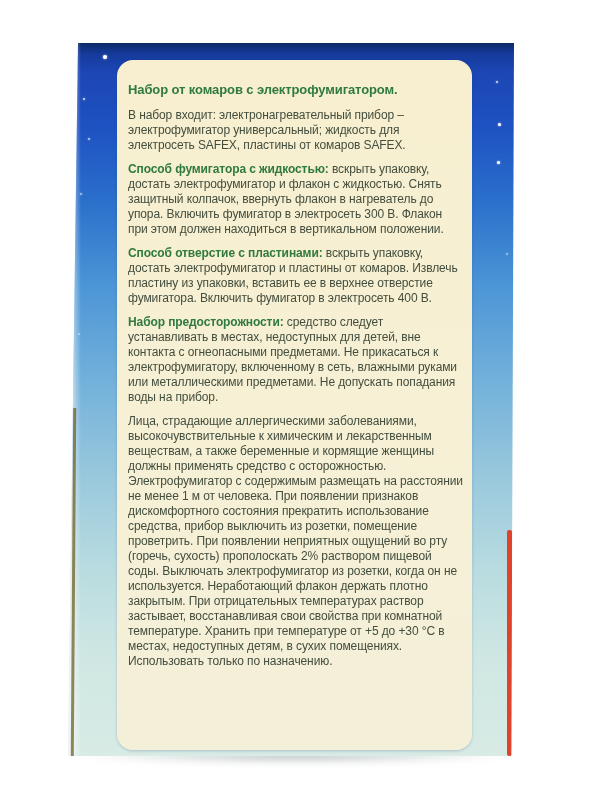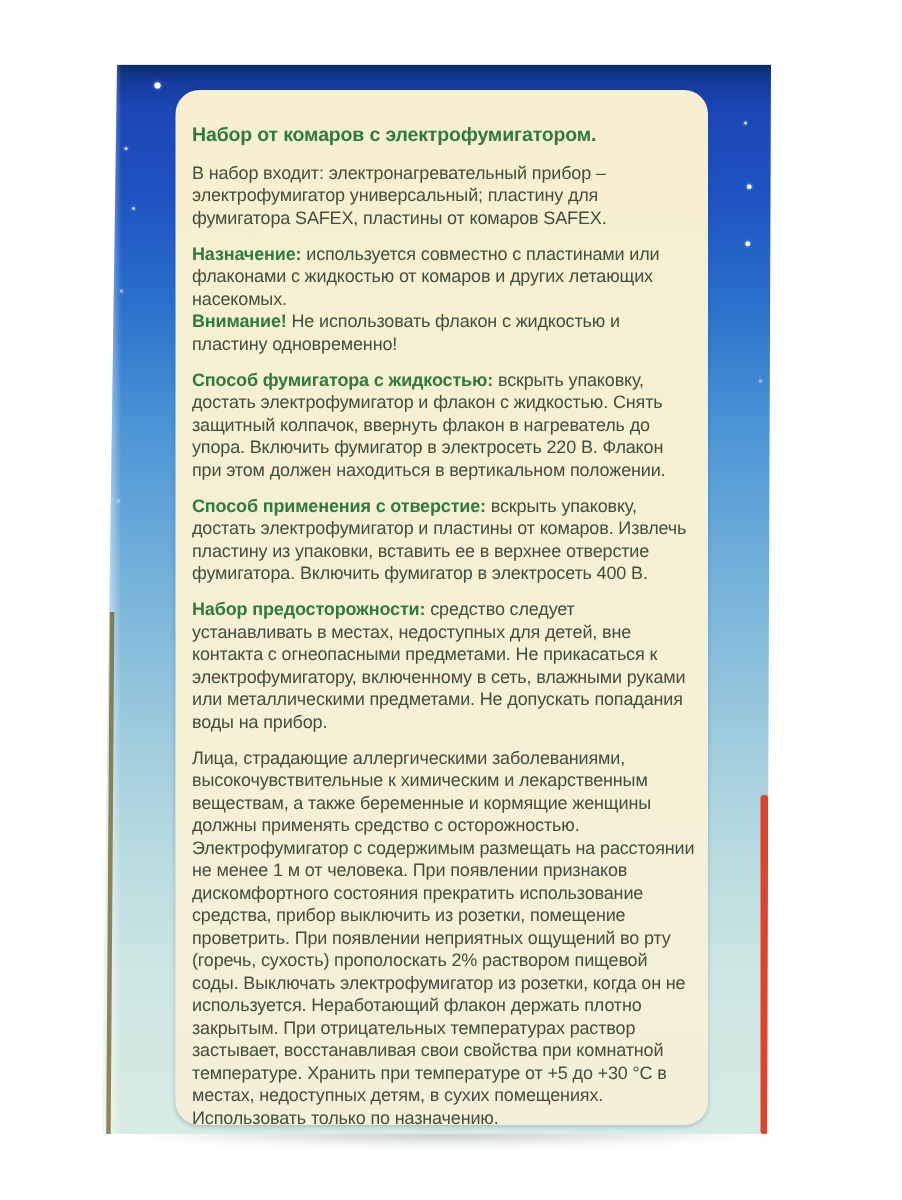--- a/index.html
+++ b/index.html
@@ -78,22 +78,20 @@
   <i class="star" style="left:12px;top:150px;width:2px;height:2px;opacity:.6;"></i>
   <i class="star" style="left:428px;top:38px;width:2px;height:2px;opacity:.8;"></i>
   <i class="star" style="left:430px;top:80px;width:3px;height:3px;"></i>
   <i class="star" style="left:429px;top:118px;width:3px;height:3px;"></i>
   <i class="star" style="left:438px;top:210px;width:2px;height:2px;opacity:.5;"></i>
   <i class="star" style="left:10px;top:290px;width:2px;height:2px;opacity:.4;"></i>
 
   <div class="panel">
     <p class="title">Набор от комаров с электрофумигатором.</p>
     <div>
-        <div class="para"><span>В набор входит: электронагревательный прибор – электрофумигатор универсальный; пластину для фумигатора SAFEX, пластины от комаров SAFEX.</span></div>
-        <div class="para"><span class="lead">Назначение:</span><span> используется совместно с пластинами или флаконами с жидкостью от комаров и других летающих насекомых.
-</span><span class="lead">Внимание!</span><span> Не использовать флакон с жидкостью и пластину одновременно!</span></div>
-        <div class="para"><span class="lead">Способ фумигатора с жидкостью:</span><span> вскрыть упаковку, достать электрофумигатор и флакон с жидкостью. Снять защитный колпачок, ввернуть флакон в нагреватель до упора. Включить фумигатор в электросеть 220 В. Флакон при этом должен находиться в вертикальном положении.</span></div>
-        <div class="para"><span class="lead">Способ применения с отверстие:</span><span> вскрыть упаковку, достать электрофумигатор и пластины от комаров. Извлечь пластину из упаковки, вставить ее в верхнее отверстие фумигатора. Включить фумигатор в электросеть 400 В.</span></div>
+        <div class="para"><span>В набор входит: электронагревательный прибор – электрофумигатор универсальный; жидкость для электросеть SAFEX, пластины от комаров SAFEX.</span></div>
+        <div class="para"><span class="lead">Способ фумигатора с жидкостью:</span><span> вскрыть упаковку, достать электрофумигатор и флакон с жидкостью. Снять защитный колпачок, ввернуть флакон в нагреватель до упора. Включить фумигатор в электросеть 300 В. Флакон при этом должен находиться в вертикальном положении.</span></div>
+        <div class="para"><span class="lead">Способ отверстие с пластинами:</span><span> вскрыть упаковку, достать электрофумигатор и пластины от комаров. Извлечь пластину из упаковки, вставить ее в верхнее отверстие фумигатора. Включить фумигатор в электросеть 400 В.</span></div>
         <div class="para"><span class="lead">Набор предосторожности:</span><span> средство следует устанавливать в местах, недоступных для детей, вне контакта с огнеопасными предметами. Не прикасаться к электрофумигатору, включенному в сеть, влажными руками или металлическими предметами. Не допускать попадания воды на прибор.</span></div>
         <div class="para"><span>Лица, страдающие аллергическими заболеваниями, высокочувствительные к химическим и лекарственным веществам, а также беременные и кормящие женщины должны применять средство с осторожностью. Электрофумигатор с содержимым размещать на расстоянии не менее 1 м от человека. При появлении признаков дискомфортного состояния прекратить использование средства, прибор выключить из розетки, помещение проветрить. При появлении неприятных ощущений во рту (горечь, сухость) прополоскать 2% раствором пищевой соды. Выключать электрофумигатор из розетки, когда он не используется. Неработающий флакон держать плотно закрытым. При отрицательных температурах раствор застывает, восстанавливая свои свойства при комнатной температуре. Хранить при температуре от +5 до +30 °C в местах, недоступных детям, в сухих помещениях. Использовать только по назначению.</span></div>
       </div>
   </div>
 </div>
 
 </body></html>

